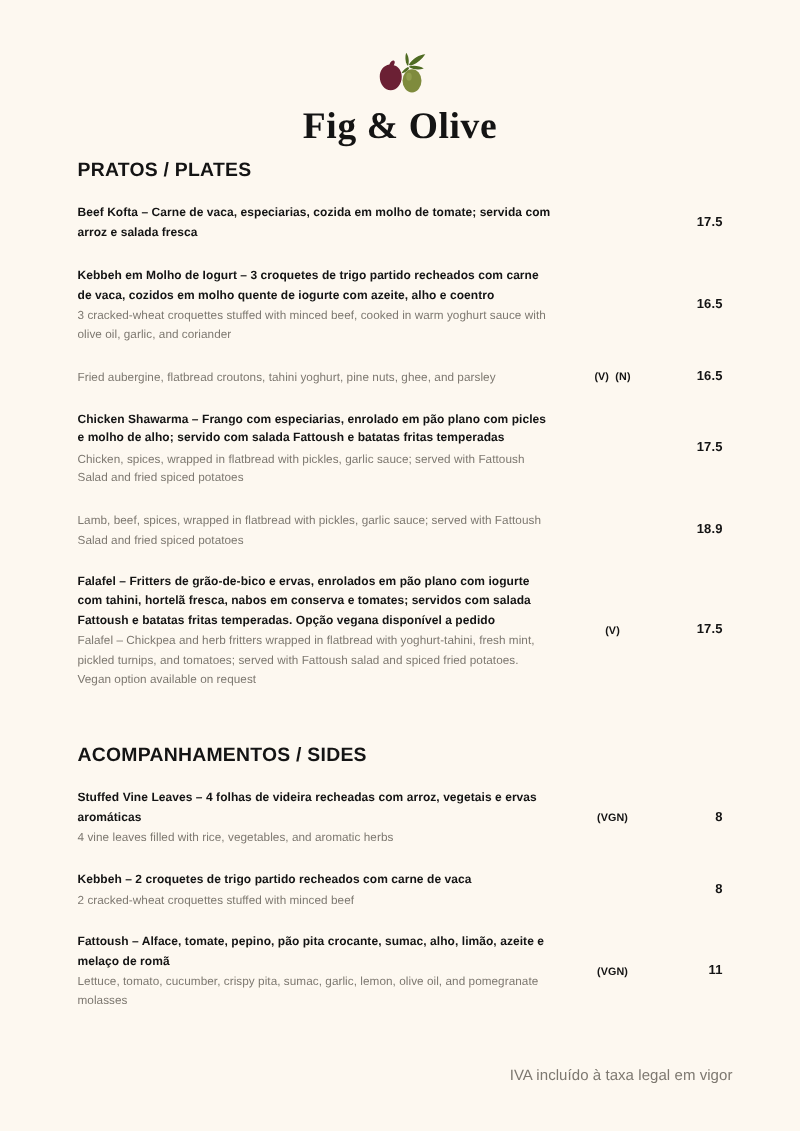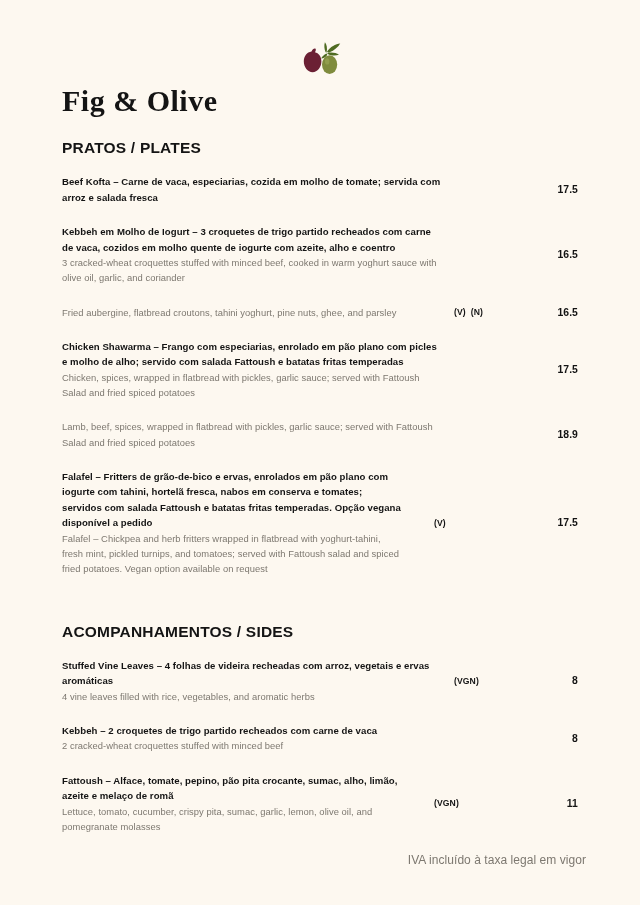--- a/index.html
+++ b/index.html
@@ -18,57 +18,58 @@
     width: 640px;
     height: 905px;
     box-sizing: border-box;
     padding: 0 62px;
     position: relative;
   }
 
   
   .brand {
     padding-top: 42px;
+    text-align: center;
   }
   .brand-mark {
     display: block;
     margin: 0 auto 2px auto;
   }
   .brand-name {
     font-family: "Liberation Serif", serif;
     font-size: 30px;
     font-weight: 700;
     letter-spacing: 0.5px;
     color: #141414;
     line-height: 1.1;
     margin-top: 1px;
   }
 
   
   .section {
-    margin-top: 22px;
+    margin-top: 11px;
   }
   .section + .section {
     margin-top: 46px;
   }
   .section-title {
     font-size: 15.5px;
     font-weight: 700;
     letter-spacing: 0.2px;
     color: #141414;
     margin-bottom: 17px;
   }
 
   
   .item {
     display: flex;
     align-items: center;
     margin-bottom: 19px;
   }
-  .item:last-child { margin-bottom: 0; gap: 20px; }
+  .item:last-child { margin-bottom: 0; }
 
   .item-text {
     flex: 1 1 auto;
     min-width: 0;
     padding-right: 10px;
   }
   .item-title {
     font-size: 9.6px;
     font-weight: 700;
     line-height: 1.62;
@@ -78,21 +79,21 @@
   .item-desc {
     font-size: 9.4px;
     font-weight: 400;
     line-height: 1.62;
     color: #7d7870;
     letter-spacing: 0.05px;
   }
 
   .item-tags {
     flex: 0 0 72px;
-    text-align: left;
+    text-align: center;
     font-size: 8.6px;
     font-weight: 700;
     color: #141414;
     letter-spacing: 0.1px;
     white-space: nowrap;
   }
   .item-tags .tag + .tag { margin-left: 5px; }
 
   .item-price {
     flex: 0 0 52px;

